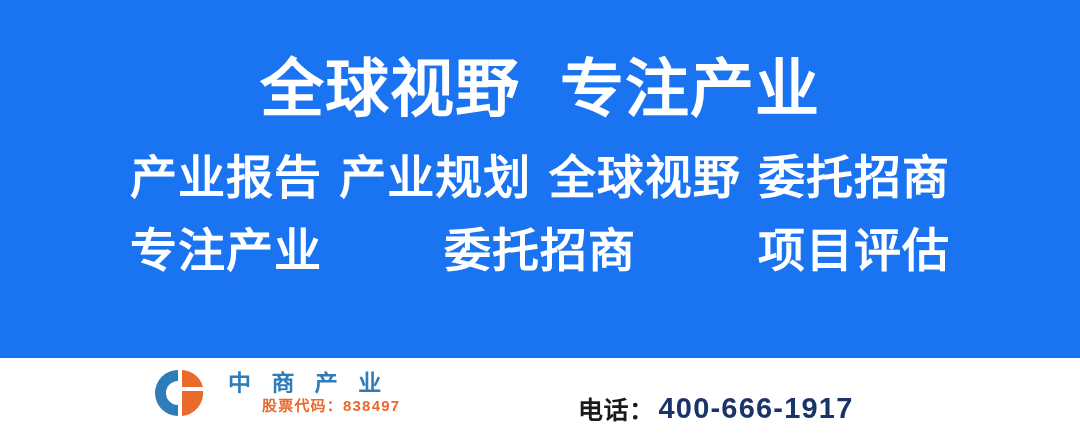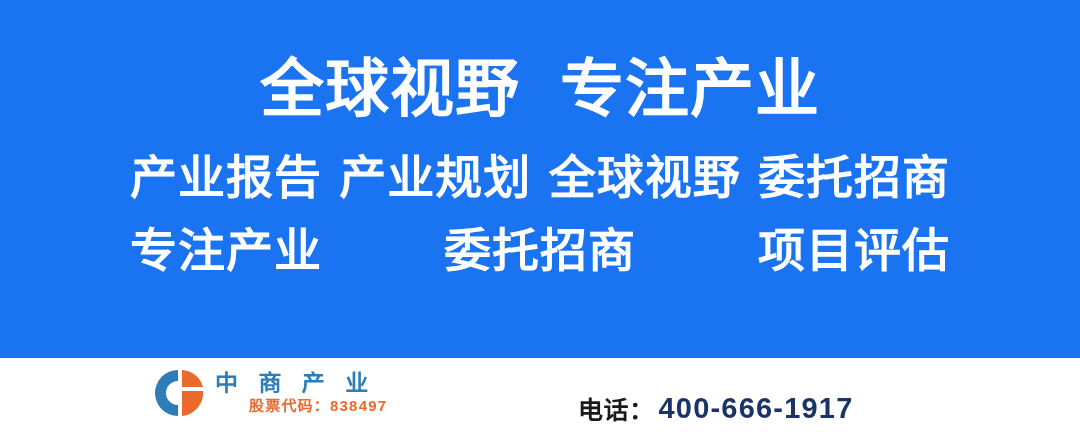--- a/index.html
+++ b/index.html
@@ -92,21 +92,21 @@
     align-items: center;
   }
 
   .brand {
     position: absolute;
     left: 155px;
     top: 10px;
     display: flex;
     flex-direction: row;
     align-items: center;
-    gap: 10px;
+    gap: 23px;
   }
 
   .logo-mark {
     width: 50px;
     height: 50px;
     flex: 0 0 auto;
     display: block;
   }
 
   .brand-text {

